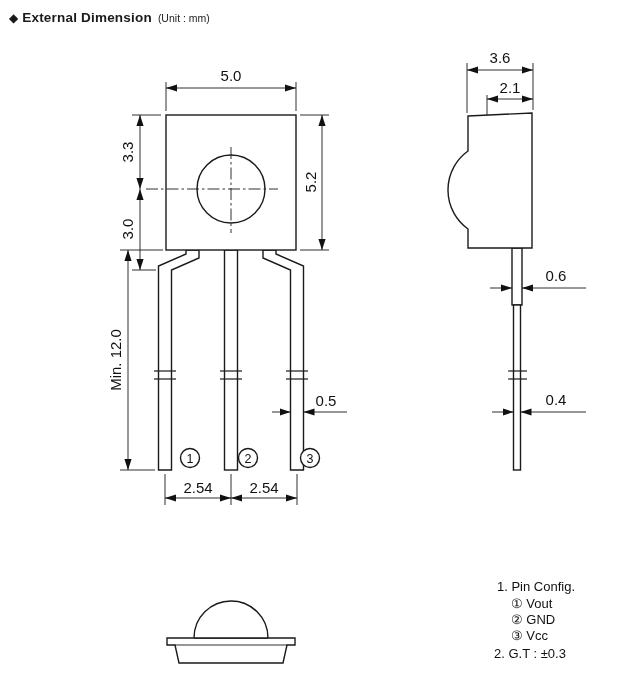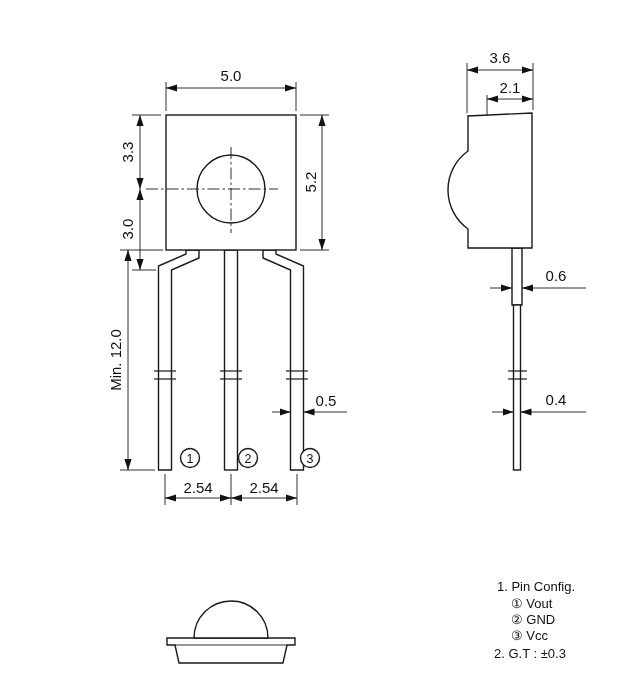--- a/index.html
+++ b/index.html
@@ -16,20 +16,23 @@
   .tick{stroke:#1a1a1a;stroke-width:1.2;fill:none;}
   .dim-t{font-family:"Liberation Sans",sans-serif;font-size:15px;fill:#111;}
   .pin-t{font-family:"Liberation Sans",sans-serif;font-size:12.5px;fill:#111;}
   .note-t{font-family:"Liberation Sans",sans-serif;font-size:13px;fill:#111;}
 </style>
 </head>
 <body>
 
 <div class="page">
 
+  <div class="header">
+    <span class="bullet">◆</span><span class="title">External Dimension</span><span class="unit">(Unit : mm)</span>
+  </div>
 
   <svg width="625" height="689" viewBox="0 0 625 689">
     <defs>
       <marker id="arr" markerWidth="12" markerHeight="10" refX="11" refY="5" orient="auto-start-reverse" markerUnits="userSpaceOnUse">
         <path d="M0,1.4 L11,5 L0,8.6 z" fill="#111"></path>
       </marker>
     </defs>
 
     <g>
 

